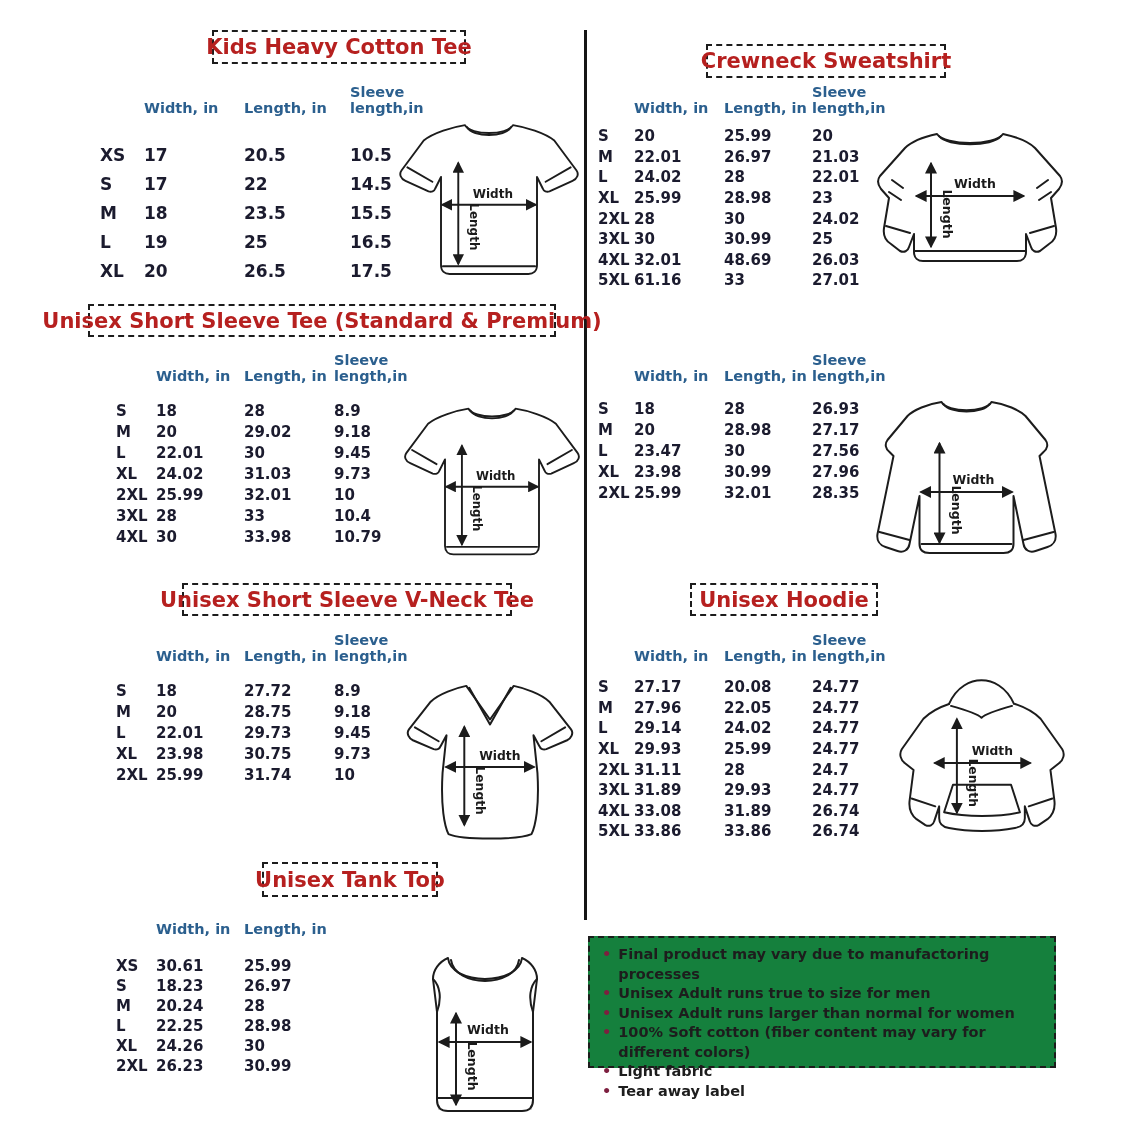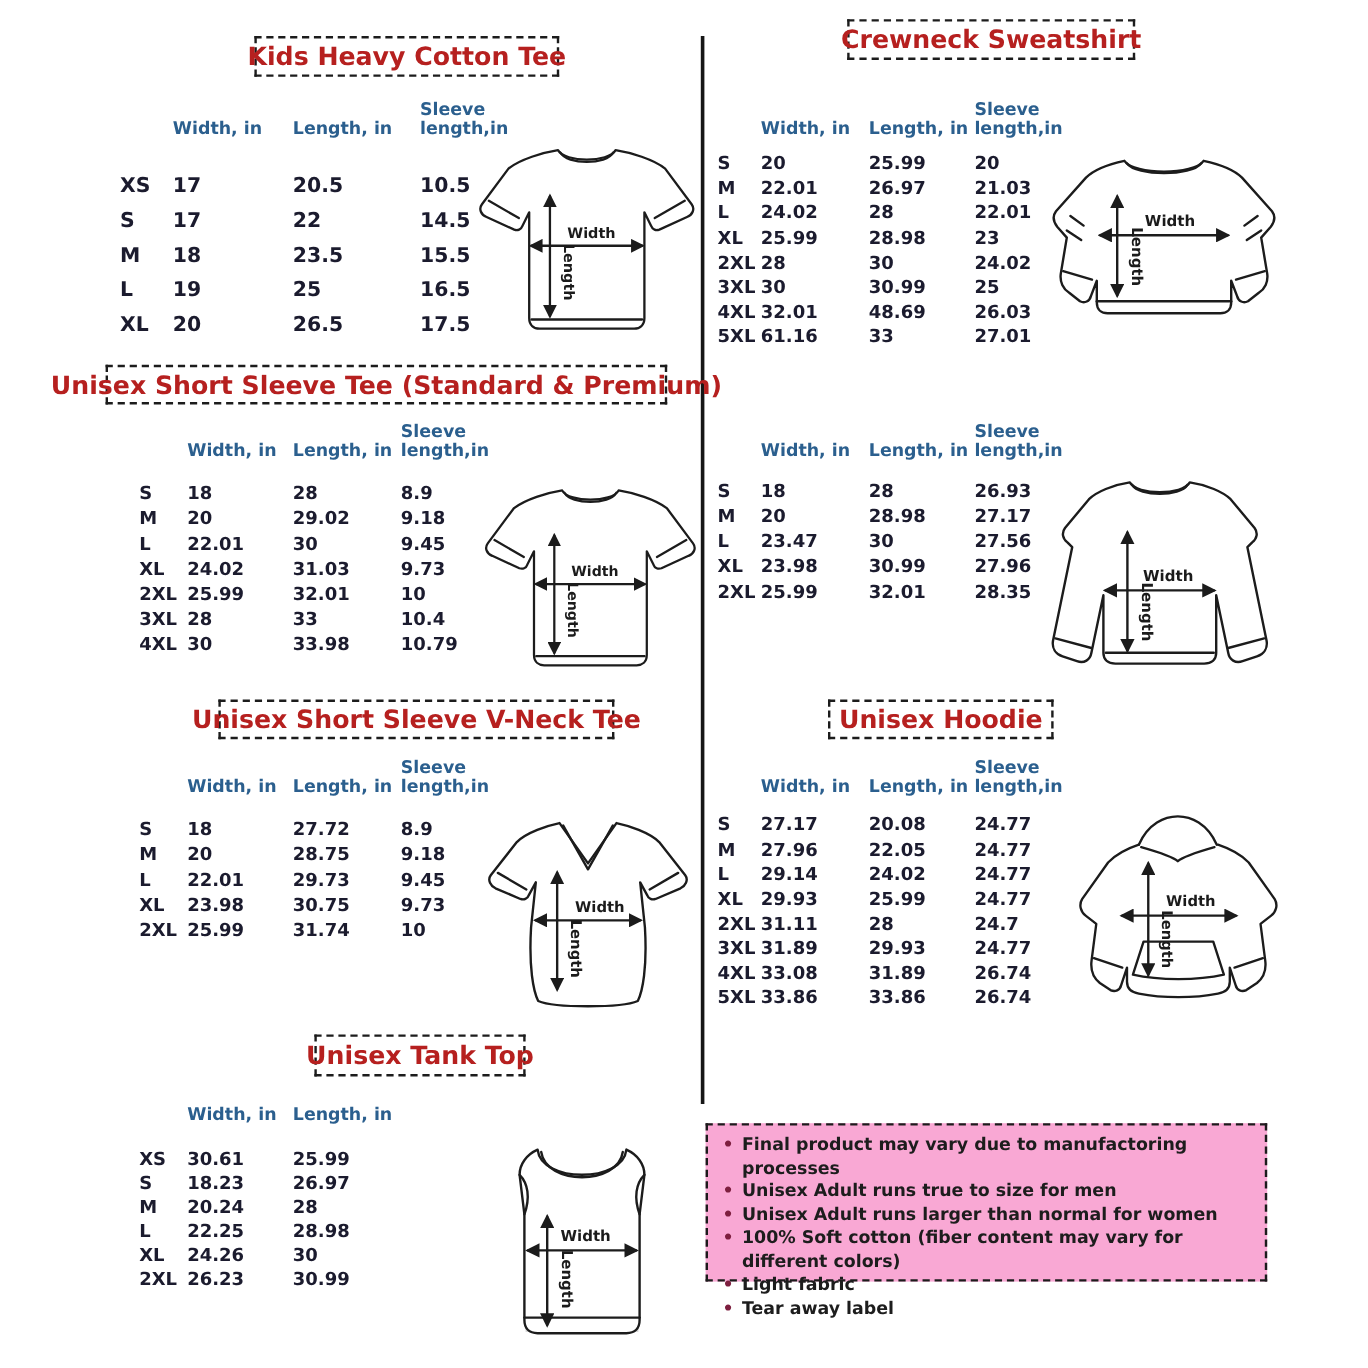--- a/index.html
+++ b/index.html
@@ -24,21 +24,21 @@
   .fs-l .trow{font-size:15px;height:21px;}
   .fs-r .trow{font-size:15px;height:20.6px;}
   .fs-tank .trow{font-size:15px;height:20px;}
   .garment{position:absolute;}
   .garment path,.garment line{stroke:#1c1c1c;fill:none;stroke-width:2;stroke-linejoin:round;stroke-linecap:round;}
   .garment .body{fill:#ffffff;}
   .garment .band{fill:#d8d8d8;stroke:none;}
   .arrow{stroke:#1b1b1b;stroke-width:2.4;}
   .dlabel{font-family:"DejaVu Sans",sans-serif;font-size:12.5px;font-weight:bold;fill:#1b1b1b;}
   .notes{position:absolute;left:588px;top:936px;width:468px;height:132px;border:2px dashed #1c1c1c;
-         box-sizing:border-box;padding:7px 12px;background:#f9a8d4;}
+         box-sizing:border-box;padding:7px 12px;background:#15803d;}
   .note{display:flex;gap:7px;font-size:14.5px;font-weight:bold;color:#1d1d1d;line-height:19.5px;}
   .note::before{content:"\2022";color:#7d1f3f;}
 </style>
 </head>
 <body>
 
 <div class="page">
 
   <svg width="0" height="0" style="position:absolute">
     <defs>
@@ -95,21 +95,21 @@
     <path class="body" d="M75 12 C62 14 42 20 32 28 L9 59 C6 63 8 68 13 70 L37 81 C40 82 43 81 44 78 L50 66 L50 158 C50 164 54 167 59 167 L141 167 C146 167 150 164 150 158 L150 66 L156 78 C157 81 160 82 163 81 L187 70 C192 68 194 63 191 59 L168 28 C158 20 138 14 125 12 C119 23 81 23 75 12 Z"></path>
     <path d="M77 14 C83 25 117 25 123 14"></path>
     <path d="M52 159 L148 159"></path>
     <path d="M15 56 L41 71 M185 56 L159 71"></path>
     <path class="arrow" d="M52 95 L148 95" marker-start="url(#ah)" marker-end="url(#ah)"></path>
     <path class="arrow" d="M68 52 L68 156" marker-start="url(#ah)" marker-end="url(#ah)"></path>
     <text class="dlabel" x="104" y="88" text-anchor="middle">Width</text>
     <text class="dlabel" text-anchor="middle" transform="rotate(90 80 118)" x="80" y="118">Length</text>
   </svg>
 
-  <div class="title-box" style="left:706px;top:16px;width:240px;height:34px">
+  <div class="title-box" style="left:706px;top:44px;width:240px;height:34px">
     <span class="title-text">Crewneck Sweatshirt</span>
   </div>
   <div class="table fs-r">
     <div class="thead cols-r" style="position:absolute;left:598px;top:82px;width:300px;height:34px">
       <span class="hcell"></span>
     <span class="hcell">Width, in</span><span class="hcell">Length, in</span><span class="hcell">Sleeve
 length,in</span></div>
     <div class="tbody" style="left:598px;top:126px">
         <div class="trow cols-r">
           <span class="tsize">S</span>

